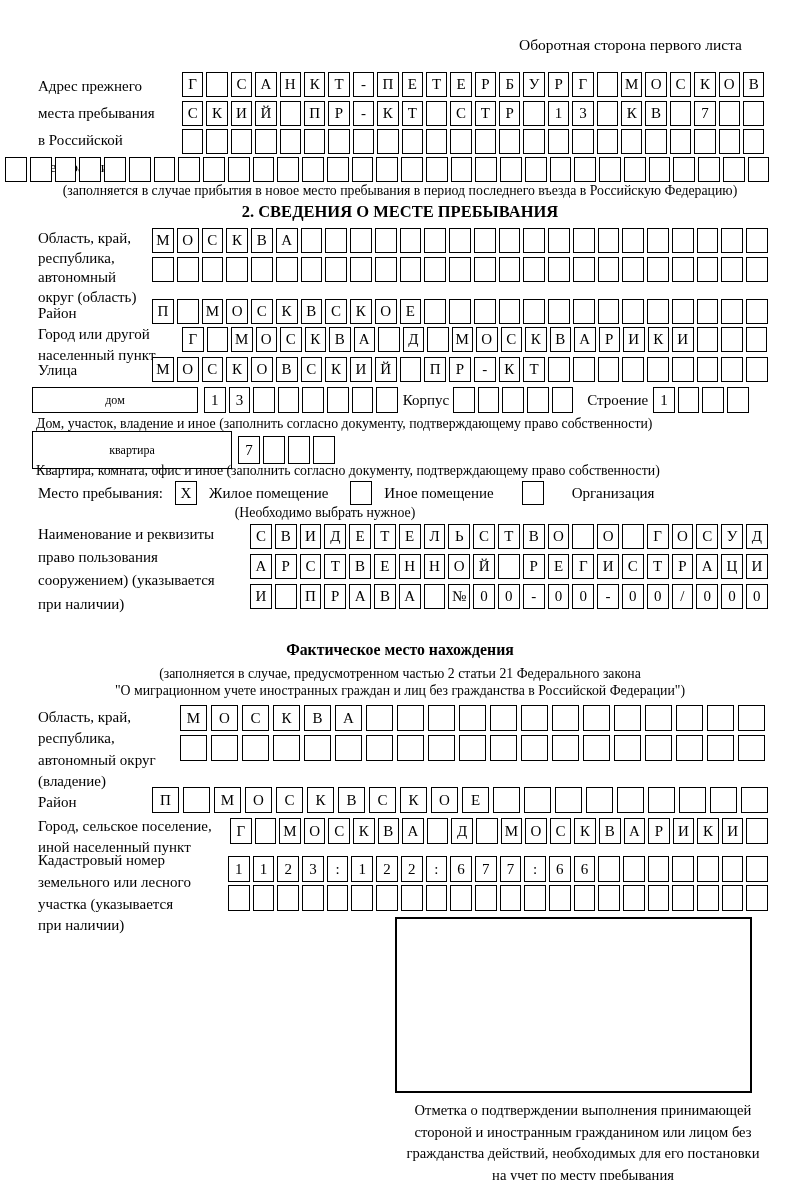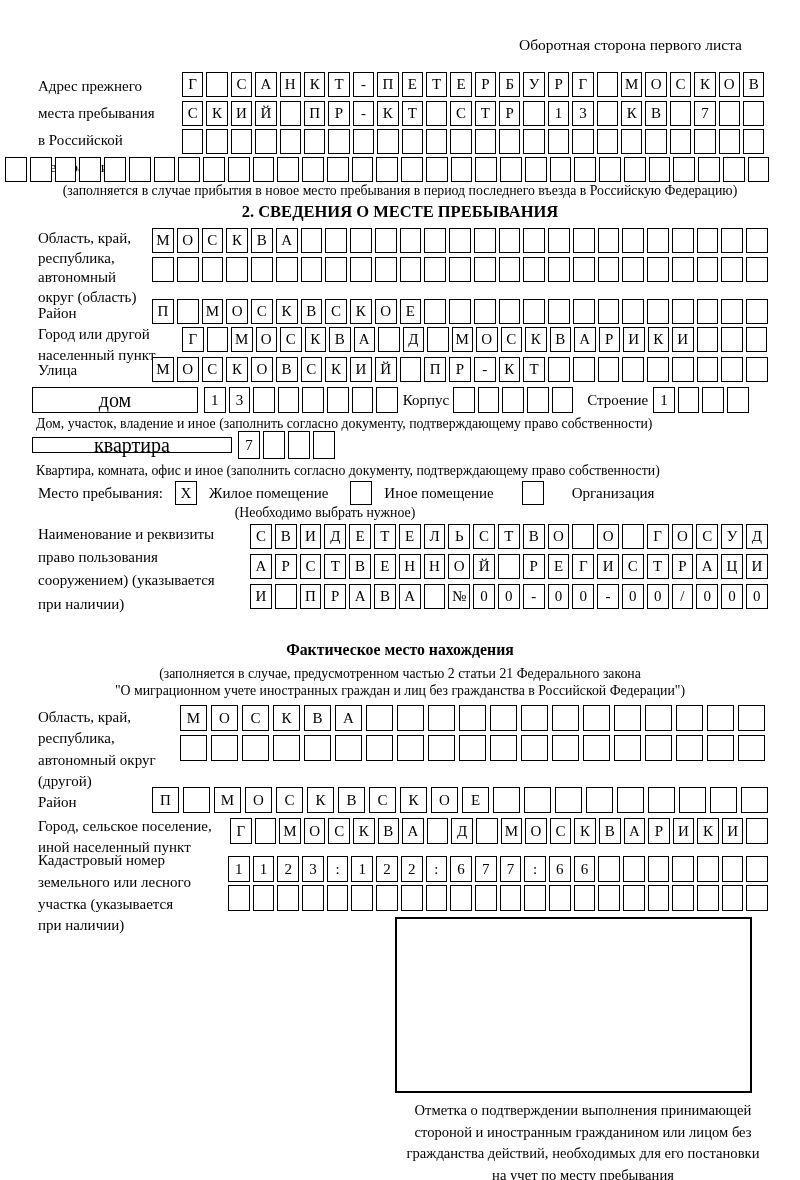--- a/index.html
+++ b/index.html
@@ -18,21 +18,21 @@
   .r-s25  .cell{width:21.76px;}
   .r-city .cell{width:21.5px;}
   .r-doc  .cell{width:21.8px;}
   .r-big{gap:4px;}
   .r-big  .cell{width:27px;height:26px;}
   .r-kad  .cell{width:21.7px;height:26px;}
   .r-city2 .cell{width:21.6px;height:26px;}
   .r-dom  .cell{width:21.6px;height:26px;}
   .r-kv   .cell{width:22px;height:28px;}
   .widebox{border:1.6px solid #000;box-sizing:border-box;display:flex;
-           align-items:center;justify-content:center;font-size:20px;background:#fff;}
+           align-items:center;justify-content:center;font-size:12px;background:#fff;}
   .chk{width:22px;height:24px;border:1.6px solid #000;box-sizing:border-box;
        display:flex;align-items:center;justify-content:center;font-size:15px;}
   .inline{display:flex;align-items:center;}
   .stampbox{border:2px solid #000;box-sizing:border-box;background:#fff;}
   .capline{font-size:14.6px;line-height:21.5px;text-align:center;}
 </style>
 </head>
 <body>
 
 <div class="page">
@@ -336,21 +336,21 @@
     <div class="cellrow r-dom" style="margin-left:5px;">
         <div class="cell">1</div>
         <div class="cell"></div>
         <div class="cell"></div>
         <div class="cell"></div>
       </div>
   </div>
   <div class="abs small" style="left:36px;top:406px;">Дом, участок, владение и иное (заполнить согласно документу, подтверждающему право собственности)</div>
 
   <div class="abs inline" style="left:32px;top:421px;">
-    <div class="widebox" style="width:200px;height:16px;">квартира</div>
+    <div class="widebox" style="width:200px;height:38px;">квартира</div>
     <div class="cellrow r-kv" style="margin-left:6px;">
         <div class="cell">7</div>
         <div class="cell"></div>
         <div class="cell"></div>
         <div class="cell"></div>
       </div>
   </div>
   <div class="abs small" style="left:36px;top:453px;">Квартира, комната, офис и иное (заполнить согласно документу, подтверждающему право собственности)</div>
 
   <div class="abs inline" style="left:38px;top:471px;">
@@ -441,21 +441,21 @@
     </div>
 
   <div class="abs center bold" style="top:631px;font-size:15.8px;">Фактическое место нахождения</div>
   <div class="abs small center" style="top:656px;">(заполняется в случае, предусмотренном частью 2 статьи 21 Федерального закона</div>
   <div class="abs small center" style="top:673px;">"О миграционном учете иностранных граждан и лиц без гражданства в Российской Федерации")</div>
 
   <div class="abs" style="left:38px;top:697px;">
     <div class="lbl" style="line-height:21.3px;">Область, край,</div>
     <div class="lbl" style="line-height:21.3px;">республика,</div>
     <div class="lbl" style="line-height:21.3px;">автономный округ</div>
-    <div class="lbl" style="line-height:21.3px;">(другой)</div>
+    <div class="lbl" style="line-height:21.3px;">(владение)</div>
   </div>
   <div class="abs cellrow r-big" style="left:180px;top:695px;">
       <div class="cell">М</div>
       <div class="cell">О</div>
       <div class="cell">С</div>
       <div class="cell">К</div>
       <div class="cell">В</div>
       <div class="cell">А</div>
       <div class="cell"></div>
       <div class="cell"></div>

